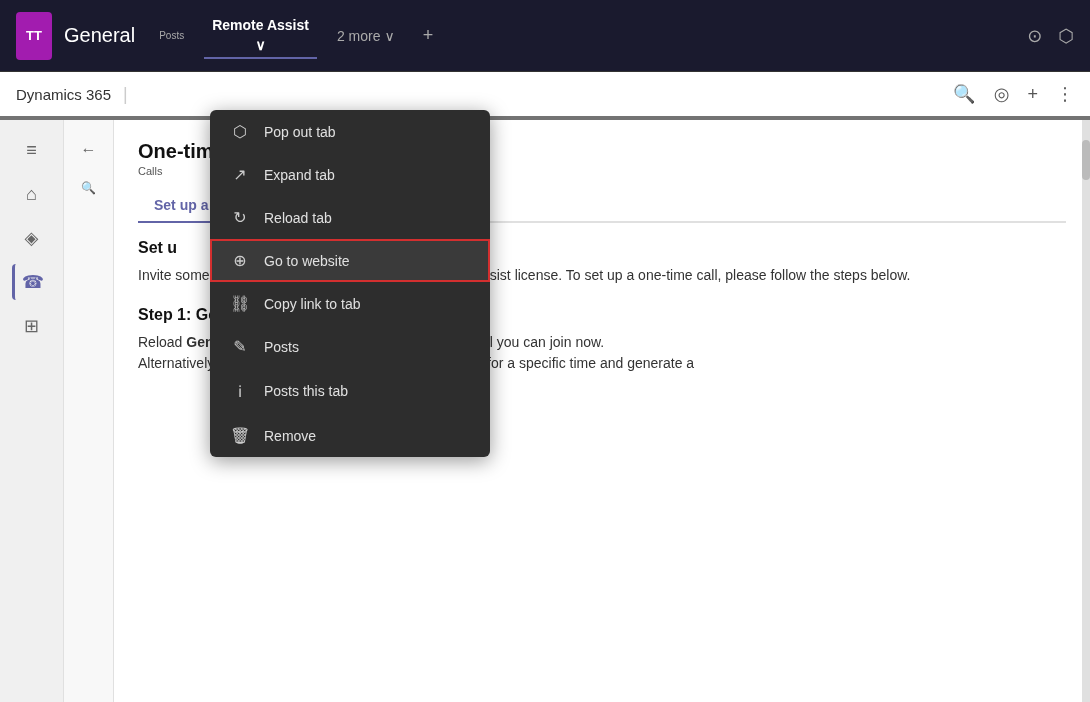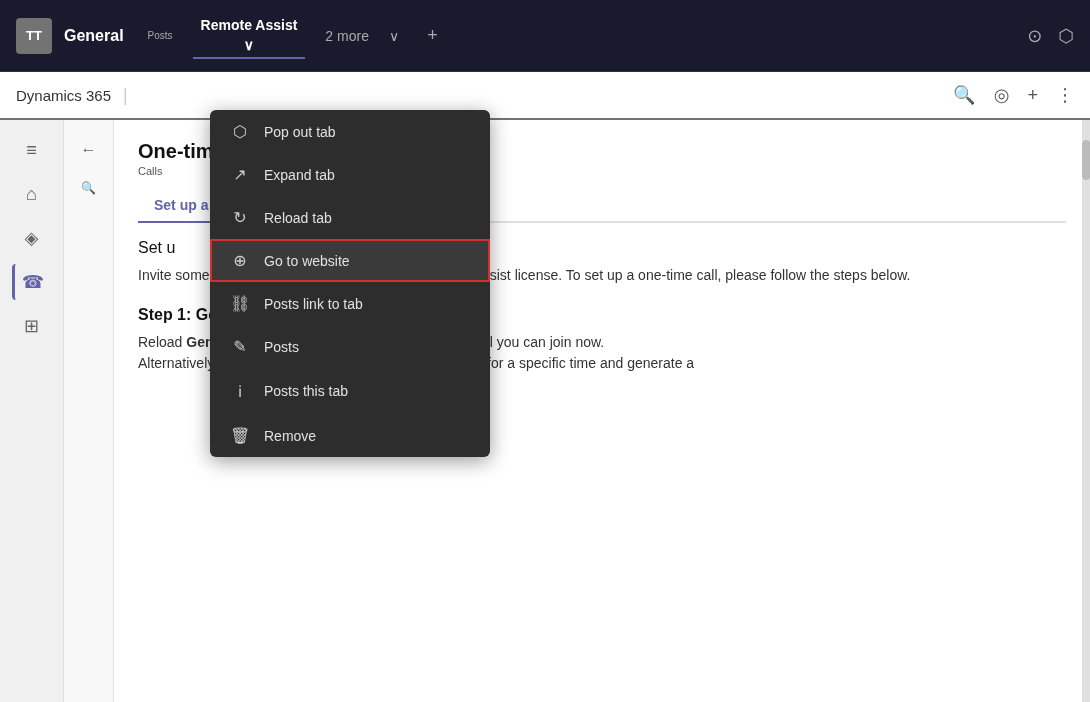--- a/index.html
+++ b/index.html
@@ -17,35 +17,35 @@
       height: 72px;
       background: #1a1a2e;
       display: flex;
       align-items: center;
       padding: 0 16px;
       gap: 12px;
       border-bottom: 1px solid #333;
     }
     .avatar {
       width: 36px;
-      height: 36px;
-      background: #737373;
+      height: 48px;
+      background: #a21caf;
       border-radius: 4px;
       display: flex;
       align-items: center;
       justify-content: center;
       color: white;
       font-weight: bold;
       font-size: 13px;
       flex-shrink: 0;
     }
     .channel-name {
       color: white;
-      font-weight: 700;
-      font-size: 16px;
+      font-weight: 400;
+      font-size: 20px;
       margin-right: 4px;
     }
     .tab-posts {
       color: #aaa;
       font-size: 10px;
       padding: 4px 8px;
       cursor: pointer;
     }
     .tab-remote-assist {
       color: white;
@@ -59,21 +59,21 @@
       border-bottom: 2px solid #6264a7;
       position: relative;
       flex-direction: column;
     }
     .tab-more {
       color: #aaa;
       font-size: 14px;
       padding: 4px 8px;
       display: flex;
       align-items: flex-start;
-      gap: 20px;
+      gap: 4px;
       cursor: pointer;
     }
     .tab-add {
       color: #aaa;
       font-size: 18px;
       padding: 4px 8px;
       cursor: pointer;
     }
     .top-bar-right {
       margin-left: auto;
@@ -87,21 +87,21 @@
       cursor: pointer;
     }
 
     
     .second-bar {
       height: 48px;
       background: #fff;
       display: flex;
       align-items: center;
       padding: 0 16px;
-      border-bottom: 2px solid #737373;
+      border-bottom: 4px solid #737373;
       gap: 12px;
     }
     .second-bar-title {
       font-size: 15px;
       color: #333;
       font-weight: 500;
     }
     .second-bar-divider {
       color: #ccc;
       font-size: 18px;
@@ -208,21 +208,21 @@
       border-bottom: 2px solid transparent;
       margin-bottom: -2px;
     }
     .tab-inner-item.active {
       color: #6264a7;
       border-bottom: 2px solid #6264a7;
       font-weight: 600;
     }
     .section-header {
       font-size: 16px;
-      font-weight: 400;
+      font-weight: 700;
       color: #111;
       margin-bottom: 8px;
     }
     .section-text {
       font-size: 14px;
       color: #333;
       line-height: 1.5;
     }
     .section-text b { font-weight: 700; }
     .step-header {
@@ -372,21 +372,21 @@
     <span>Reload tab</span>
   </div>
 
   <div class="menu-item highlighted">
     <span class="menu-icon">⊕</span>
     <span>Go to website</span>
   </div>
 
   <div class="menu-item">
     <span class="menu-icon">⛓</span>
-    <span>Posts link to tab</span>
+    <span>Copy link to tab</span>
   </div>
 
   <div class="menu-item">
     <span class="menu-icon">✎</span>
     <span>Posts</span>
   </div>
 
   <div class="menu-item">
     <span class="menu-icon">ℹ</span>
     <span>Posts this tab</span>

